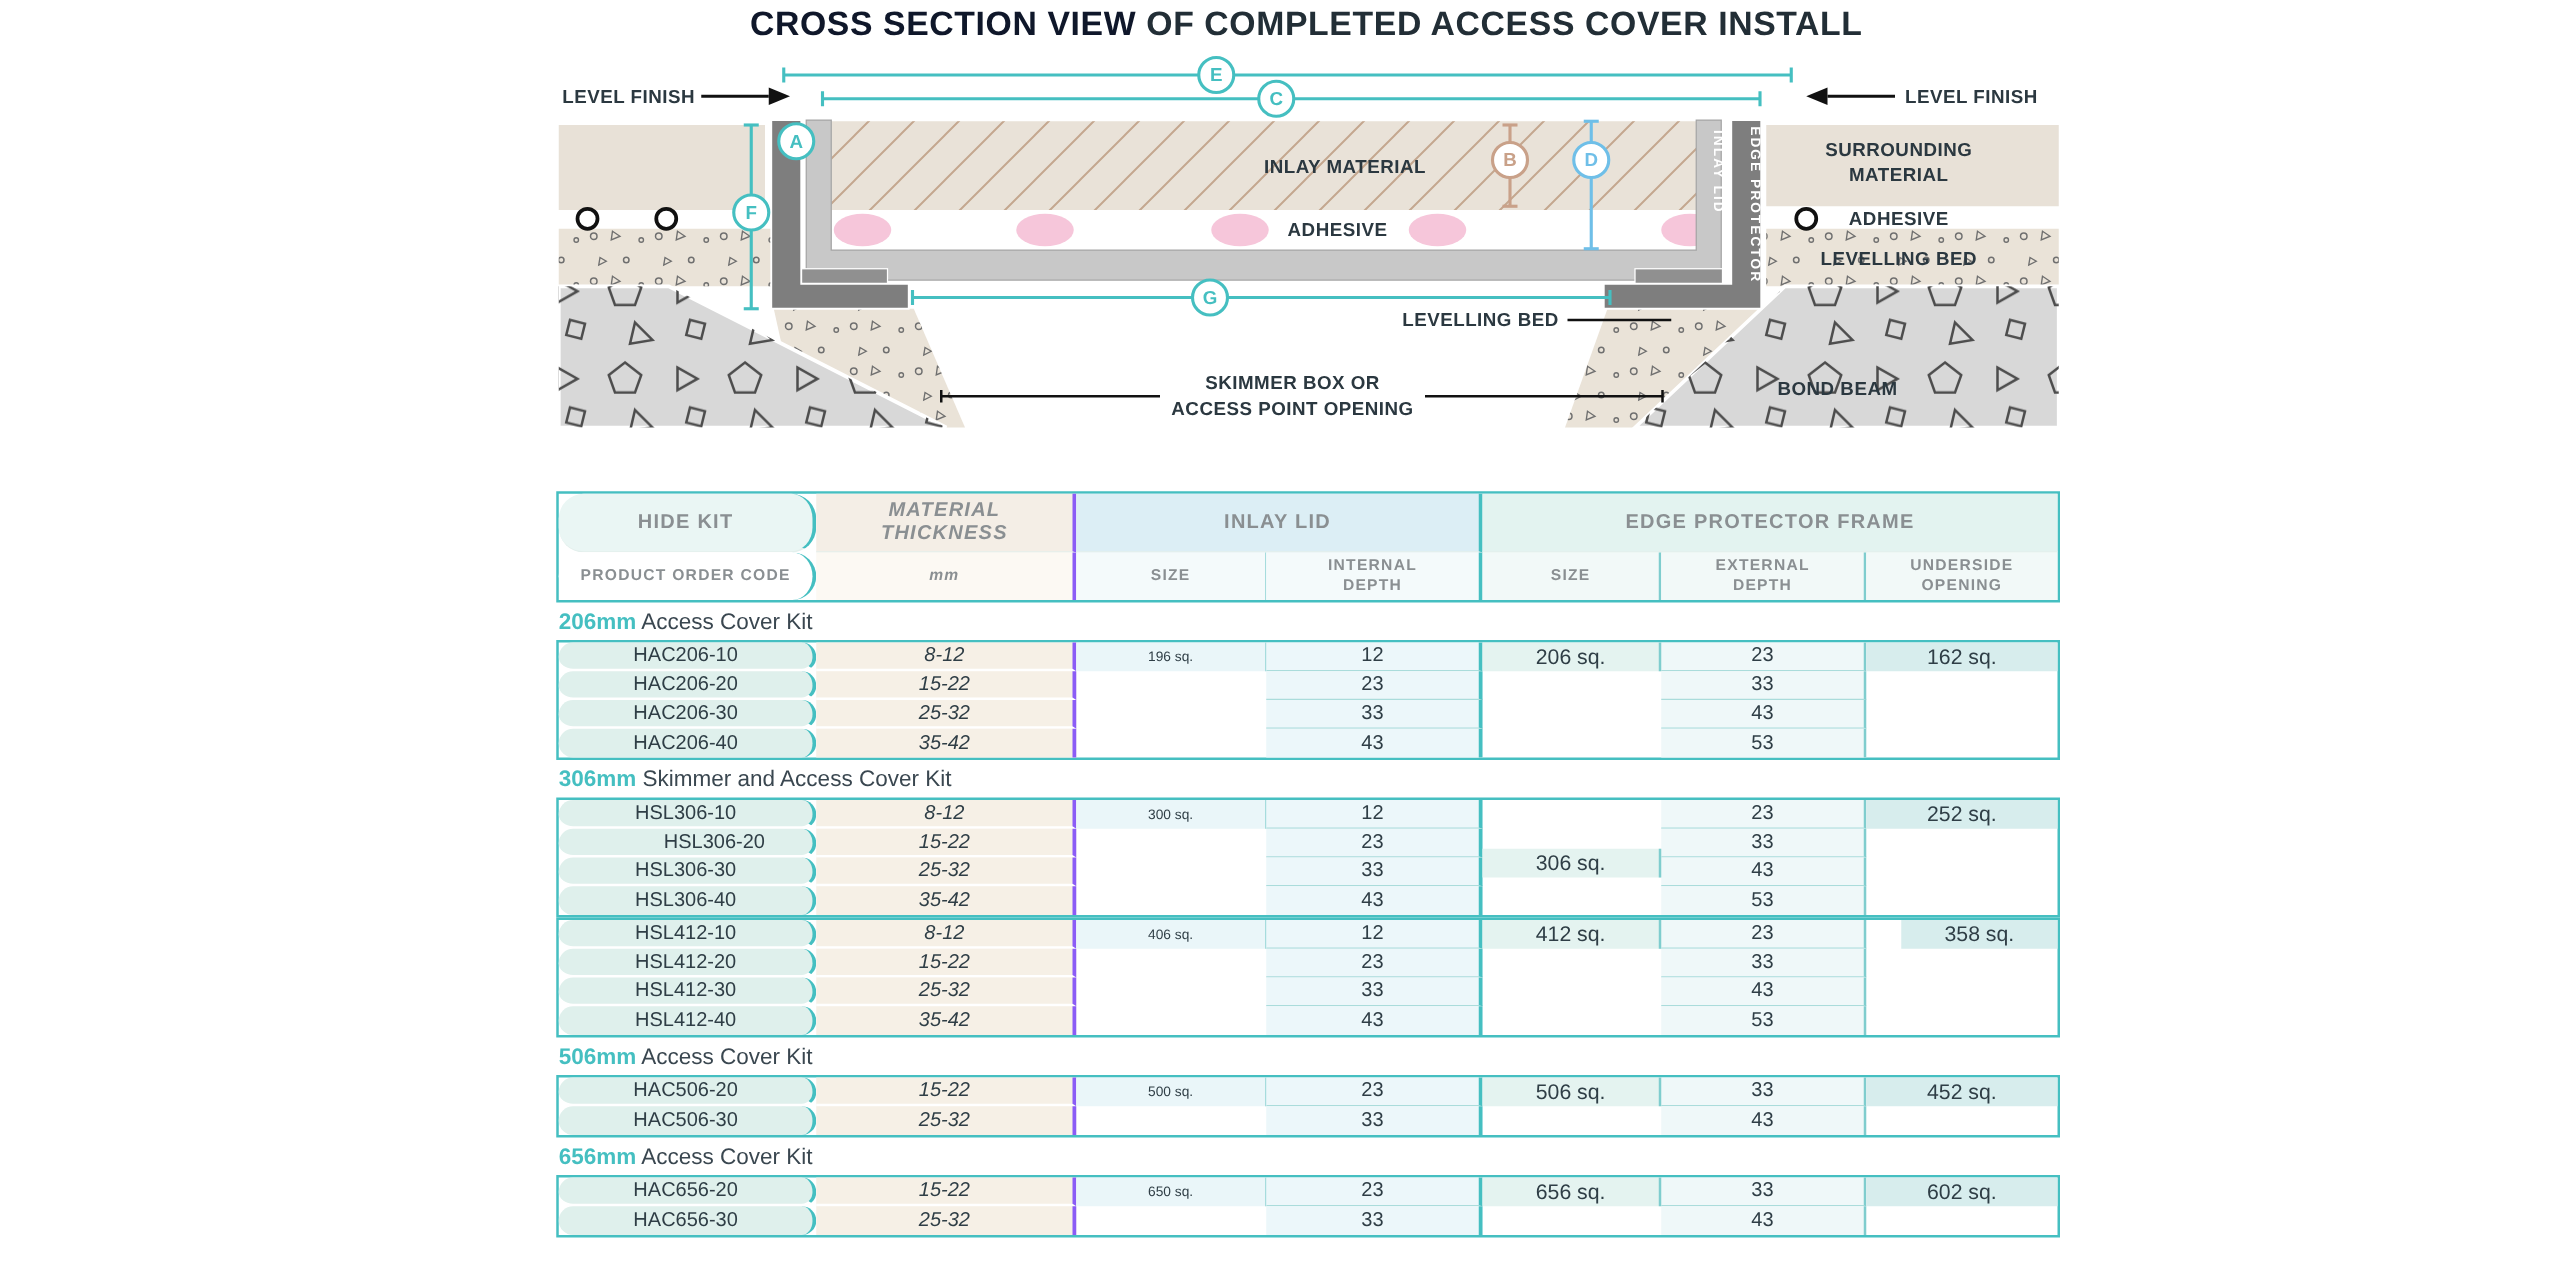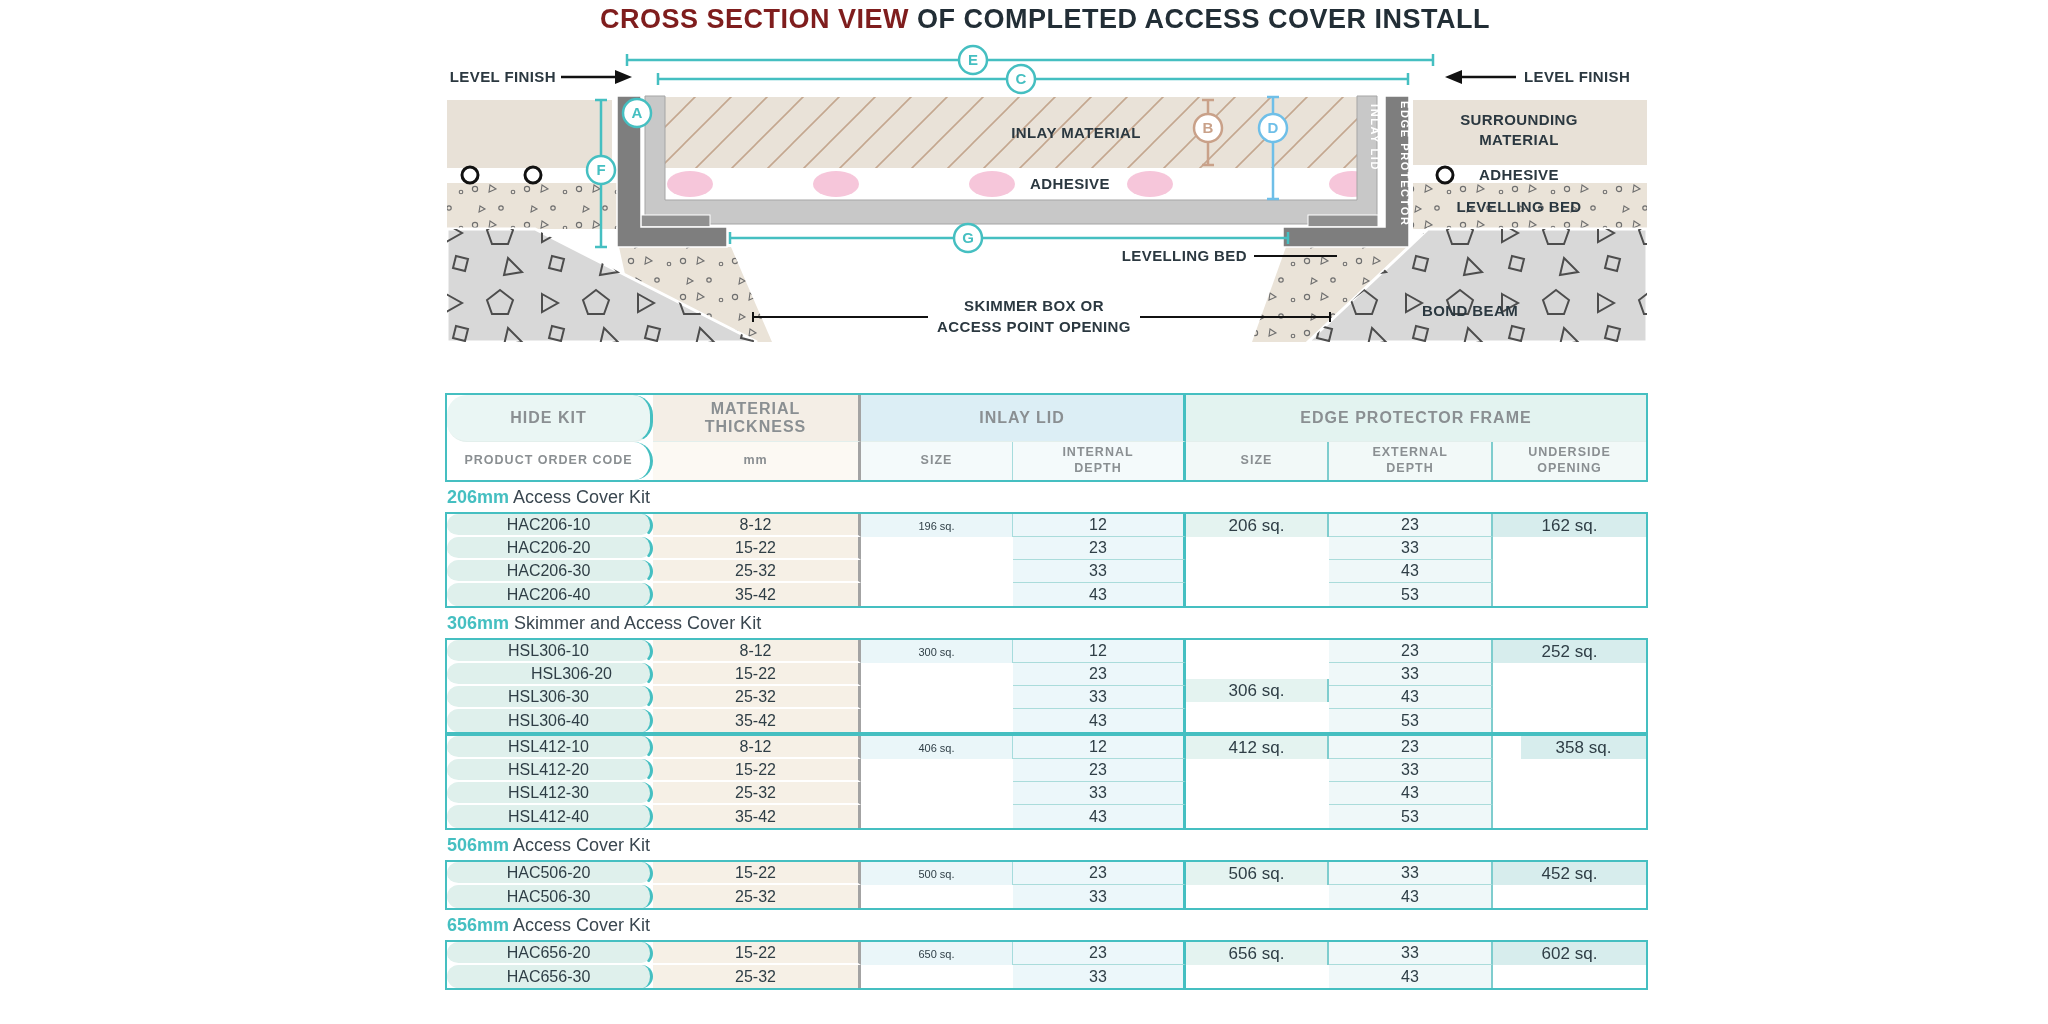--- a/index.html
+++ b/index.html
@@ -1,35 +1,35 @@
 <!DOCTYPE html>
 <html><head>
 <meta charset="utf-8">
 <style>
   html,body{margin:0;padding:0;background:#fff;}
   .page{position:relative;width:2048px;height:1024px;background:#fff;overflow:hidden;
         font-family:"Liberation Sans",sans-serif;}
   
   .title{position:absolute;left:440px;top:4px;width:1210px;text-align:center;
          font-size:27px;font-weight:bold;letter-spacing:.5px;color:#222e36;white-space:nowrap;}
-  .title .hl{color:#7f1d1d;}
+  .title .hl{color:#0f172a;}
   
   svg{position:absolute;left:0;top:0;}
   svg text{font-family:"Liberation Sans",sans-serif;}
   .dlabel{font-size:15px;font-weight:bold;fill:#2b3840;letter-spacing:.4px;}
   .vtext{font-size:11px;font-weight:bold;fill:#fff;letter-spacing:1.6px;}
   .mletter{font-size:15px;font-weight:bold;text-anchor:middle;}
   
   .tbl{position:absolute;left:445px;top:393px;width:1203px;color:#2f3e46;}
   .grid{display:grid;border:2px solid #45bfc1;box-sizing:border-box;
         grid-template-columns:206px 208px 152px 173px 143px 164px 153px;}
   .grid > div{box-sizing:border-box;display:flex;align-items:center;justify-content:center;
         text-align:center;}
   .c1{border-right:3px solid #45bfc1;border-radius:20px;}
-  .c2{border-right:3px solid #a3a3a3;}
+  .c2{border-right:3px solid #8b5cf6;font-style:italic;}
   .c3{border-right:1px solid #a6dcdd;}
   .c4{border-right:3px solid #45bfc1;}
   .c5{border-right:2px solid #7fcdce;}
   .c6{border-right:2px solid #7fcdce;}
   .hdr1{height:47px;font-size:16px;font-weight:bold;color:#8a8f92;letter-spacing:1px;
         border-bottom:1px solid #e3efec;line-height:1.15;}
   .hdr2{height:38px;font-size:12.5px;font-weight:bold;color:#8a8f92;letter-spacing:1px;line-height:1.25;}
   .bg-hide{background:#eaf6f4;} .bg-mat{background:#f4eee6;}
   .bg-inlay{background:#dceef5;} .bg-edge{background:#e3f3f0;}
   .bg-w{background:#fff;} .bg-mm{background:#fcf9f3;}

